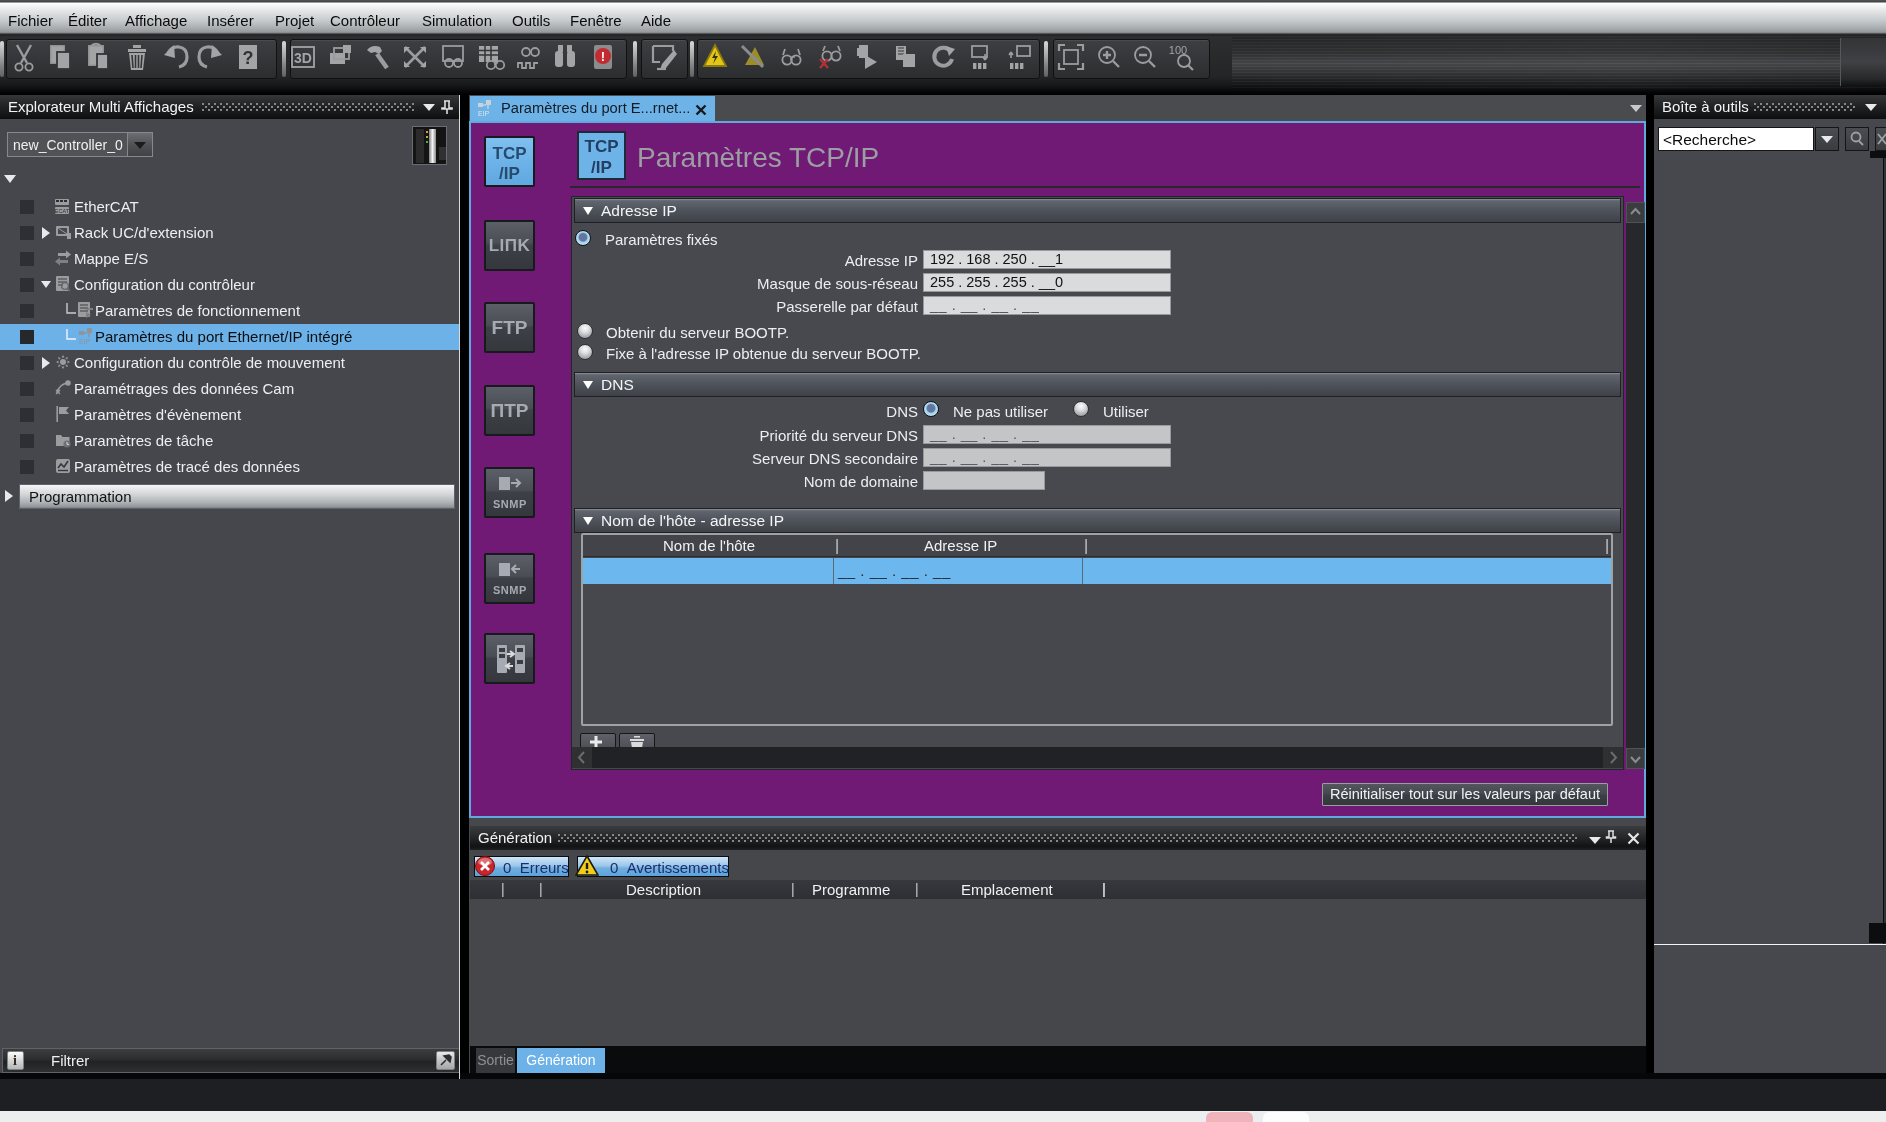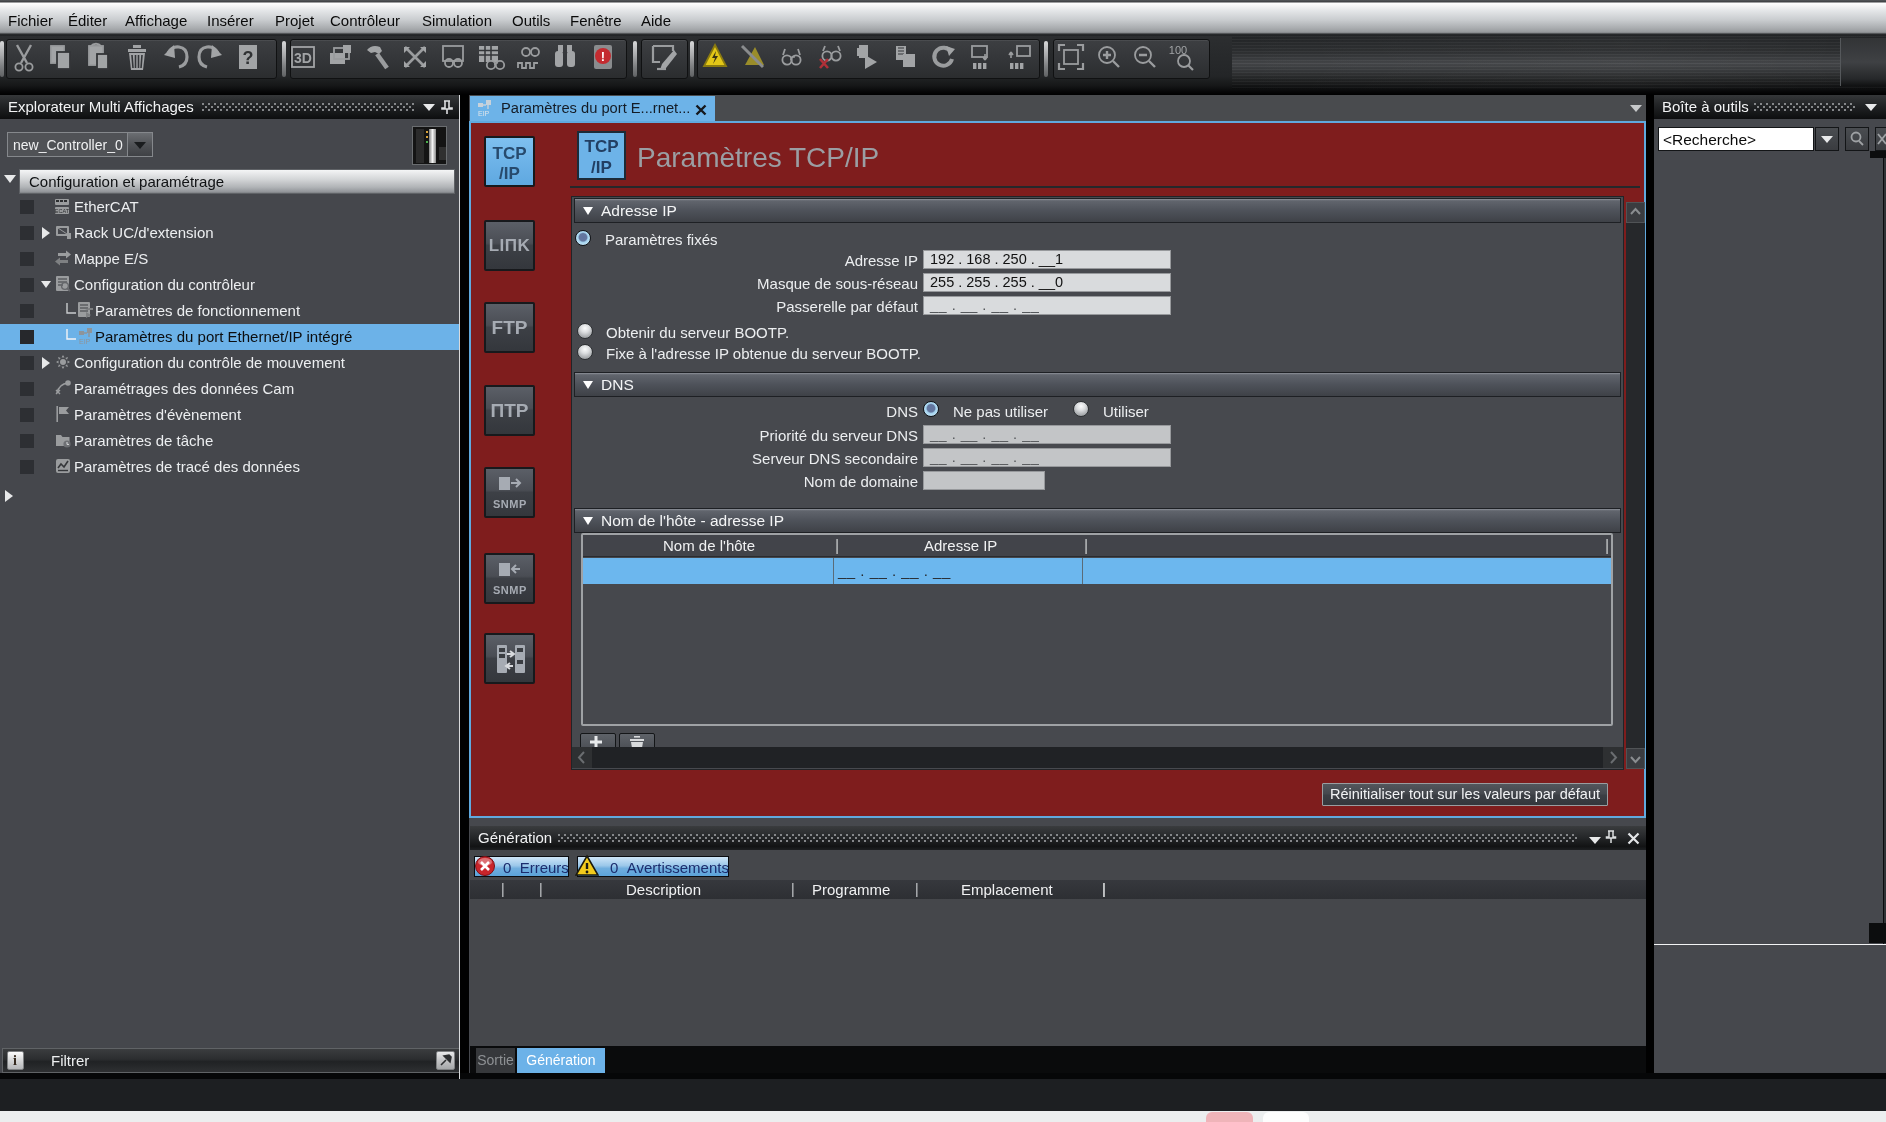--- a/index.html
+++ b/index.html
@@ -35,21 +35,21 @@
   .trow-t { position:absolute; font-size:15px; color:#eceef0; top:4px; }
   .secbar { position:absolute; left:19px; width:436px; height:25px;
     background:linear-gradient(180deg,#f4f5f6 0,#d4d6d8 40%,#b0b3b6 75%,#8f9296 97%,#6a6d70 100%);
     border:1px solid #5f6266; }
   .secbar .t { position:absolute; left:9px; top:3px; font-size:15px; color:#101214; }
   .exarrow-r { position:absolute; width:0; height:0; border-top:6px solid transparent;
     border-bottom:6px solid transparent; border-left:8px solid #e8e9ea; }
   .exarrow-d { position:absolute; width:0; height:0; border-left:6px solid transparent;
     border-right:6px solid transparent; border-top:8px solid #e8e9ea; }
   
-  #docpanel { left:469px; top:121px; width:1177px; height:697px; background:#7f1d1d;
+  #docpanel { left:469px; top:121px; width:1177px; height:697px; background:#701a75;
     border-left:2px solid #60a9de; border-right:2px solid #60a9de; border-bottom:2px solid #60a9de; }
   #tabstrip { left:470px; top:95px; width:1176px; height:26px; background:#494b4e; }
   #tab1 { position:absolute; left:0px; top:1px; width:245px; height:25px; background:#6db3e8; }
   .sidebtn { position:absolute; left:13px; width:51px; height:51px; border:2px solid #17191c; border-radius:2px;
     background:linear-gradient(180deg,#5b5f67 0,#4a4d54 45%,#3d4046 50%,#34373c 100%);
     color:#a6abb3; text-align:center; font-weight:bold; }
   .sidebtn.blue { background:linear-gradient(180deg,#7fc0ef 0,#6db3e8 50%,#5fa8e0 100%); color:#1c3a5e; }
   .formsec { position:absolute; left:2px; height:25px; right:2px;
     background:linear-gradient(180deg,#787c84 0,#60646c 10%,#4e525a 50%,#42454b 90%,#3e4147 100%);
     border:1px solid #1e2024; box-shadow:inset 0 1px 0 #82868e; }
@@ -294,23 +294,20 @@
   <div class="abs" style="left:412px; top:31px; width:35px; height:39px; background:#141414; border:1px solid #6a6d70;">
     <div class="abs" style="left:3px; top:2px; width:8px; height:34px; background:#2b2b2b;"></div>
     <div class="abs" style="left:16px; top:2px; width:7px; height:34px; background:linear-gradient(90deg,#808080,#f4f4f4 50%,#8a8a8a);"></div>
     <div class="abs" style="left:13px; top:4px; width:2px; height:2px; background:#d8a23a;"></div>
     <div class="abs" style="left:13px; top:9px; width:2px; height:2px; background:#d8a23a;"></div>
     <div class="abs" style="left:13px; top:14px; width:2px; height:2px; background:#4ab04a;"></div>
     <div class="abs" style="left:26px; top:20px; width:7px; height:13px; background:#303030;"></div>
   </div>
 
   <div class="exarrow-d" style="left:4px; top:80px;"></div>
-  <div class="secbar" style="top:74px;">
-      <span class="t">Configuration et paramétrage</span>
-    </div>
 
   <div id="tree">
     <div class="treerow" style="top:99px;">
         <div class="cb"></div>
       <svg class="abs" style="left:54px;top:3px" width="16" height="18" viewBox="0 0 16 18">
           <g fill="#9a9c9e">
             <rect x="1" y="2" width="14" height="6" rx="1"></rect>
             <rect x="1" y="10" width="14" height="7" rx="1"></rect>
             <text x="8" y="16" font-size="5.5" fill="#2c2e30" text-anchor="middle" font-family="Liberation Sans">ECAT</text>
             <path d="M2,3 h3 v2 h-3 Z M6,3 h3 v2 h-3 Z M10,3 h3 v2 h-3 Z" fill="#2c2e30"></path>
@@ -433,20 +430,23 @@
           <g>
             <rect x="1" y="1" width="14" height="14" rx="2" fill="#9a9c9e"></rect>
             <path d="M 3,10 l 3,-4 l 3,3 l 4,-6" stroke="#35373a" stroke-width="1.6" fill="none"></path>
             <path d="M 3,12.5 h 10" stroke="#35373a" stroke-width="1.4"></path>
           </g>
         </svg>
       <span class="trow-t" style="left:74px;">Paramètres de tracé des données</span>
       </div>
   </div>
   <div class="exarrow-r" style="left:5px; top:395px;"></div>
+  <div class="secbar" style="top:389px;">
+      <span class="t">Programmation</span>
+    </div>
 
   <div class="abs" style="left:2px; top:953px; width:458px; height:25px; border:1px solid #606366;
       background:linear-gradient(180deg,#3b3d3f 0,#2b2d2f 45%,#202224 55%,#2e3032 100%);">
     <div class="abs" style="left:4px; top:2px; width:17px; height:19px; border-radius:2px;
       background:linear-gradient(180deg,#fdfdfd 0,#d5d6d7 50%,#b5b6b8 100%); border:1px solid #7e8082;">
       <span class="abs" style="left:5px; top:1px; font-size:14px; font-weight:bold; color:#35291e; font-family:'Liberation Serif',serif;">i</span>
     </div>
     <span class="abs" style="left:28px; top:3px; font-size:15px; color:#eef0f1;margin-left:20px;">Filtrer</span>
     <div class="abs" style="right:4px; top:2px; width:19px; height:19px; border:1px solid #7e8082; border-radius:2px;
       background:linear-gradient(180deg,#e9eaeb 0,#c2c3c5 50%,#a5a7a9 100%);">

